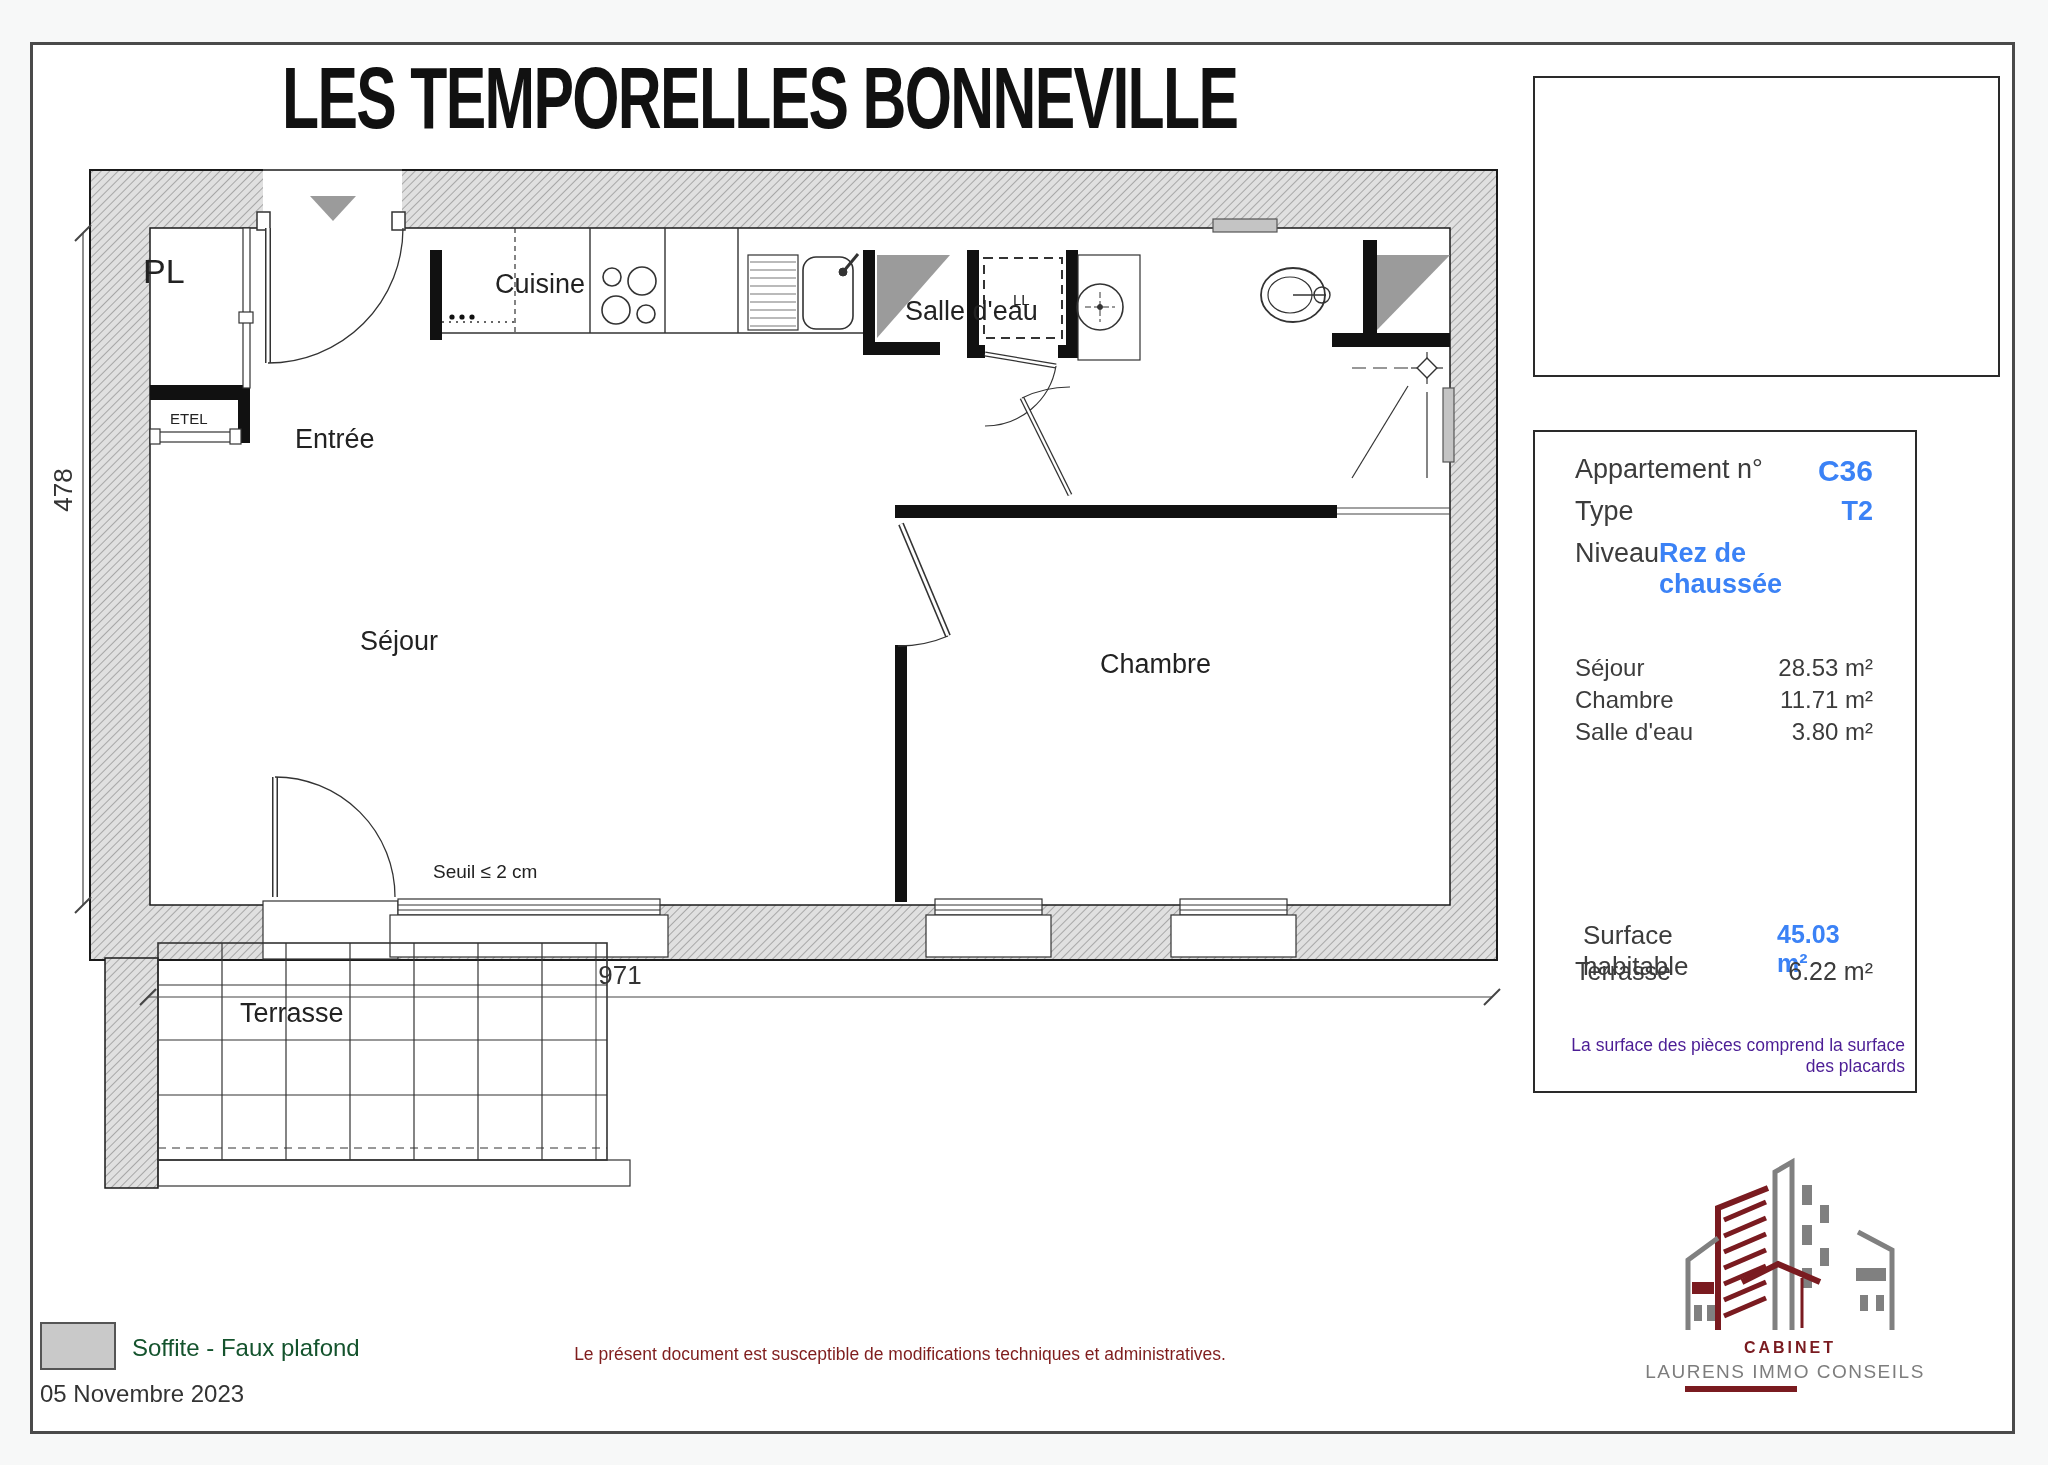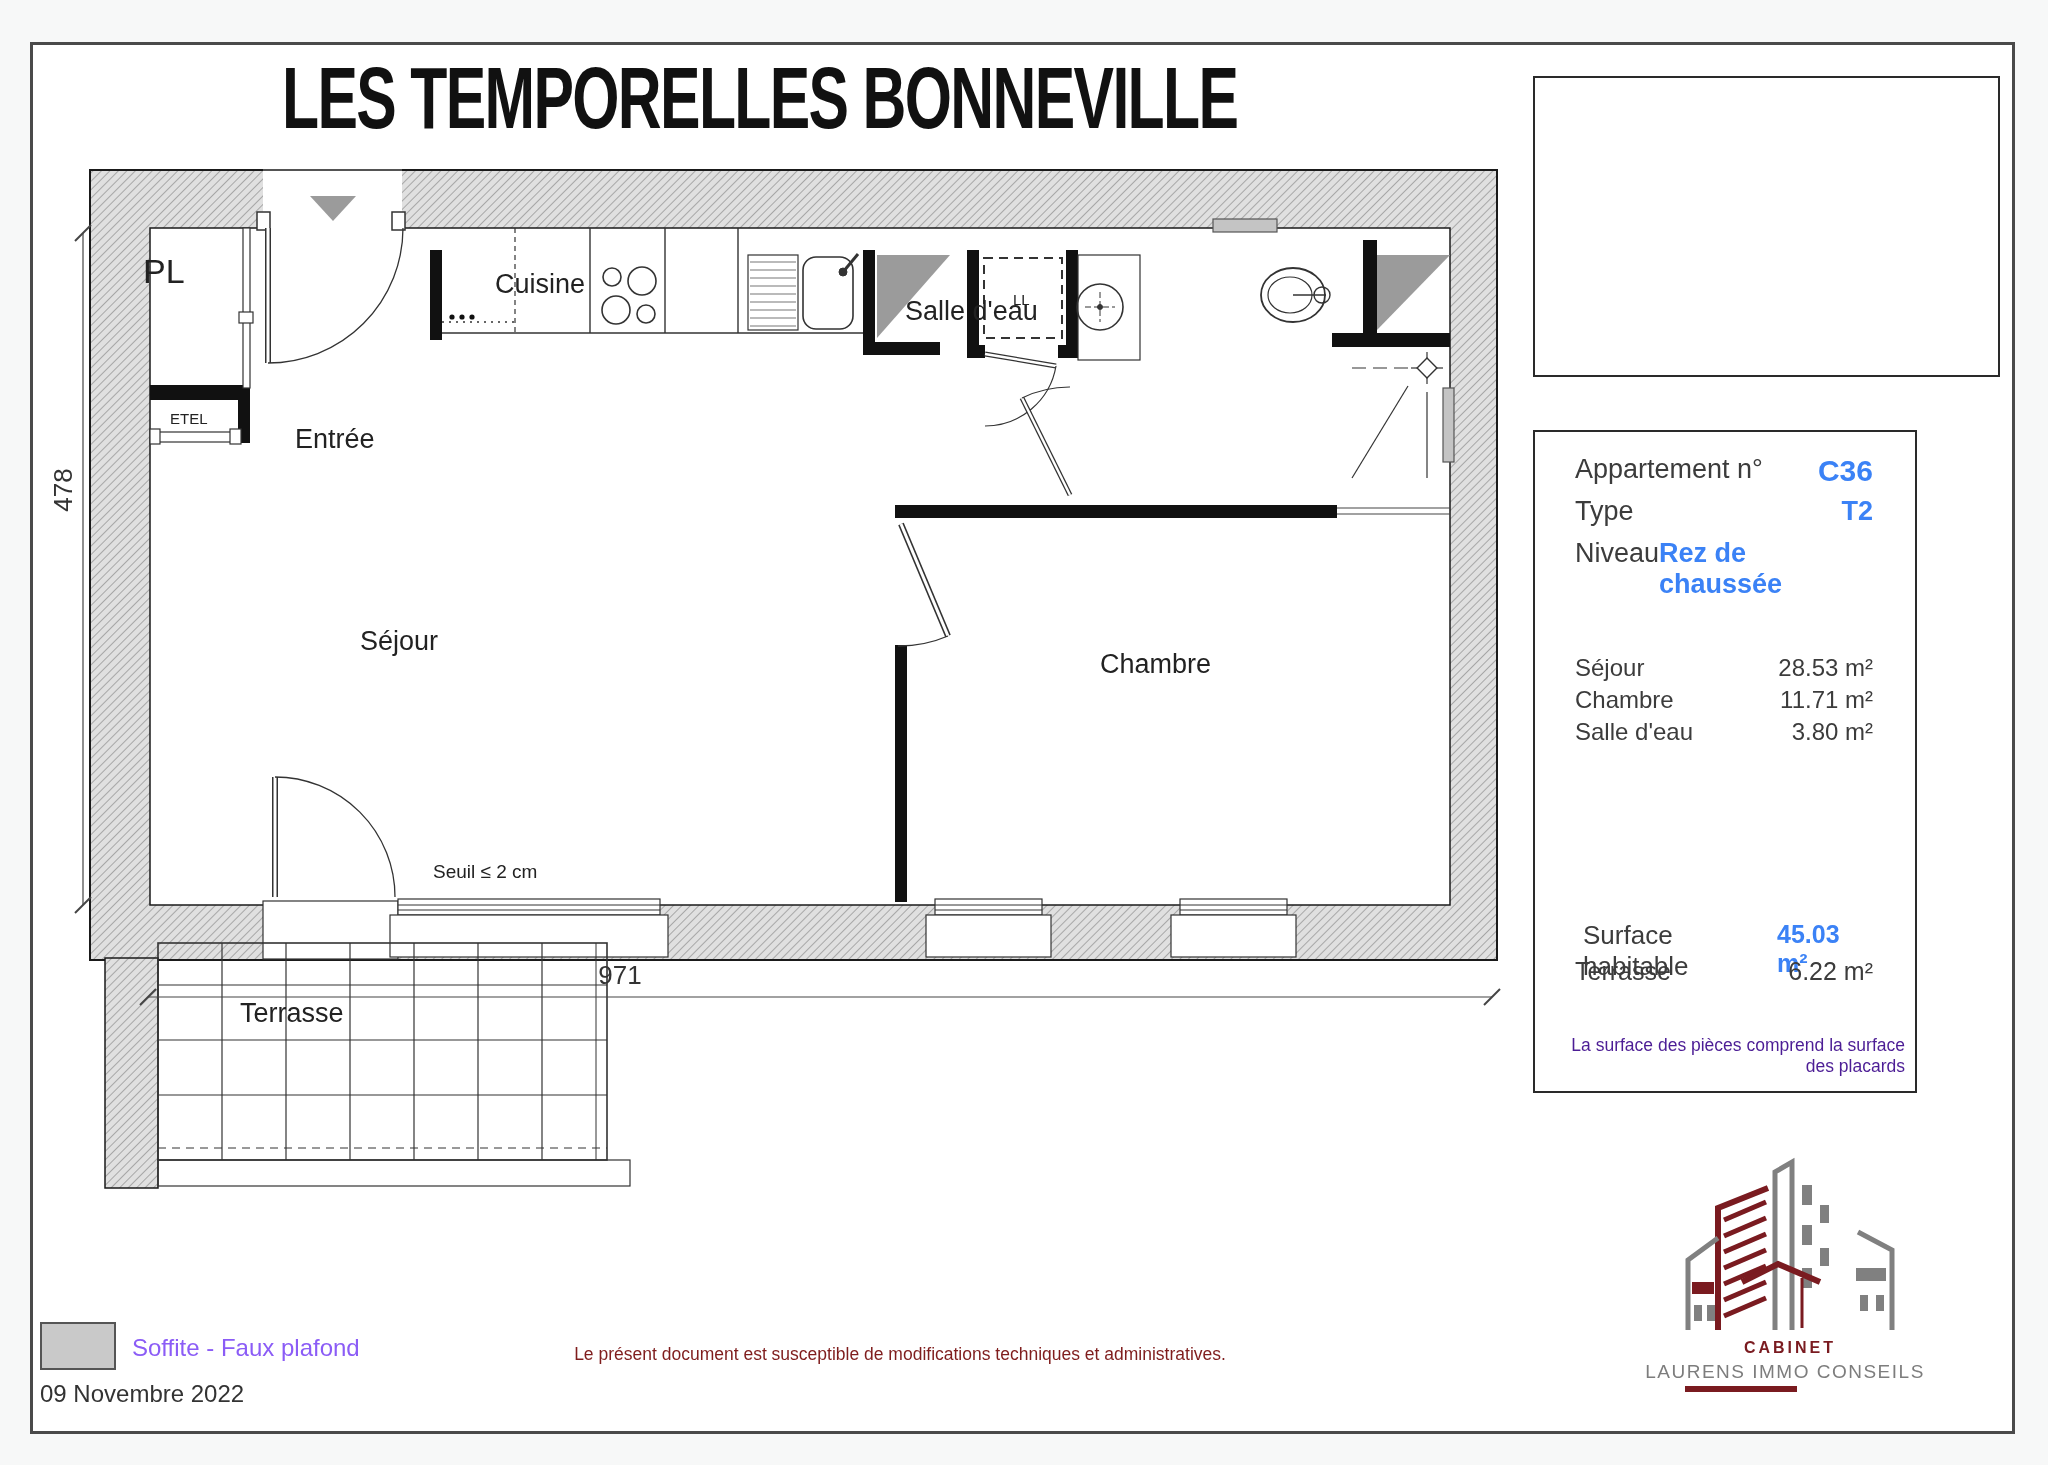--- a/index.html
+++ b/index.html
@@ -11,21 +11,21 @@
   .panel{position:absolute;border:2px solid #2a2a2a;background:#fff;box-sizing:border-box;}
   #site-box{left:1533px;top:76px;width:467px;height:301px;}
   #info-box{left:1533px;top:430px;width:384px;height:663px;}
   .info-row{position:absolute;left:40px;right:42px;display:flex;justify-content:space-between;color:#3c3c3c;}
   .info-row .lab{font-size:27px;}
   .info-row .val{font-size:27px;}
   .info-row .val.b{font-weight:bold;color:#3b82f6;}
   .rooms .lab,.rooms .val{font-size:24px;}
   .note{position:absolute;left:10px;right:10px;bottom:14px;text-align:right;font-size:17.5px;color:#4c1d95;}
   .legend-swatch{position:absolute;left:40px;top:1322px;width:76px;height:48px;background:#c9c9c9;border:2px solid #555;box-sizing:border-box;}
-  .legend-label{position:absolute;left:132px;top:1334px;font-size:24px;color:#8b5cf6;}
+  .legend-label{position:absolute;left:132px;top:1334px;font-size:24px;color:#14532d;}
   .date{position:absolute;left:40px;top:1380px;font-size:24px;color:#333;}
   .disclaimer{position:absolute;left:460px;top:1342px;width:880px;text-align:center;font-size:17.5px;line-height:25px;color:#7f1d1d;}
   svg text{font-family:"Liberation Sans",sans-serif;fill:#222;}
   .room-lb{font-size:27px;}
   .small-lb{font-size:15px;}
   .dim-lb{font-size:26px;fill:#333;}
   .street-lb{font-size:12px;letter-spacing:2px;fill:#666;}
   .logo-cab{font-size:16px;font-weight:bold;letter-spacing:3px;fill:#7a1b20;}
   .logo-name{font-size:19px;letter-spacing:1.5px;fill:#7d7d7d;}
 </style>
@@ -351,18 +351,18 @@
     </div>
     <div class="info-row" style="top:525px;">
       <span class="lab" style="font-size:25px;">Terrasse</span>
       <span class="val" style="font-size:25px;">6.22 m²</span>
     </div>
     <div class="note">La surface des pièces comprend la surface des placards</div>
   </div>
 
   <div class="legend-swatch"></div>
   <div class="legend-label">Soffite - Faux plafond</div>
-  <div class="date">09 Novembre 2022</div>
+  <div class="date">05 Novembre 2023</div>
 
   <div class="disclaimer">
     <div>Le présent document est susceptible de modifications techniques et administratives.</div>
   </div>
 </div>
 
 </body></html>

